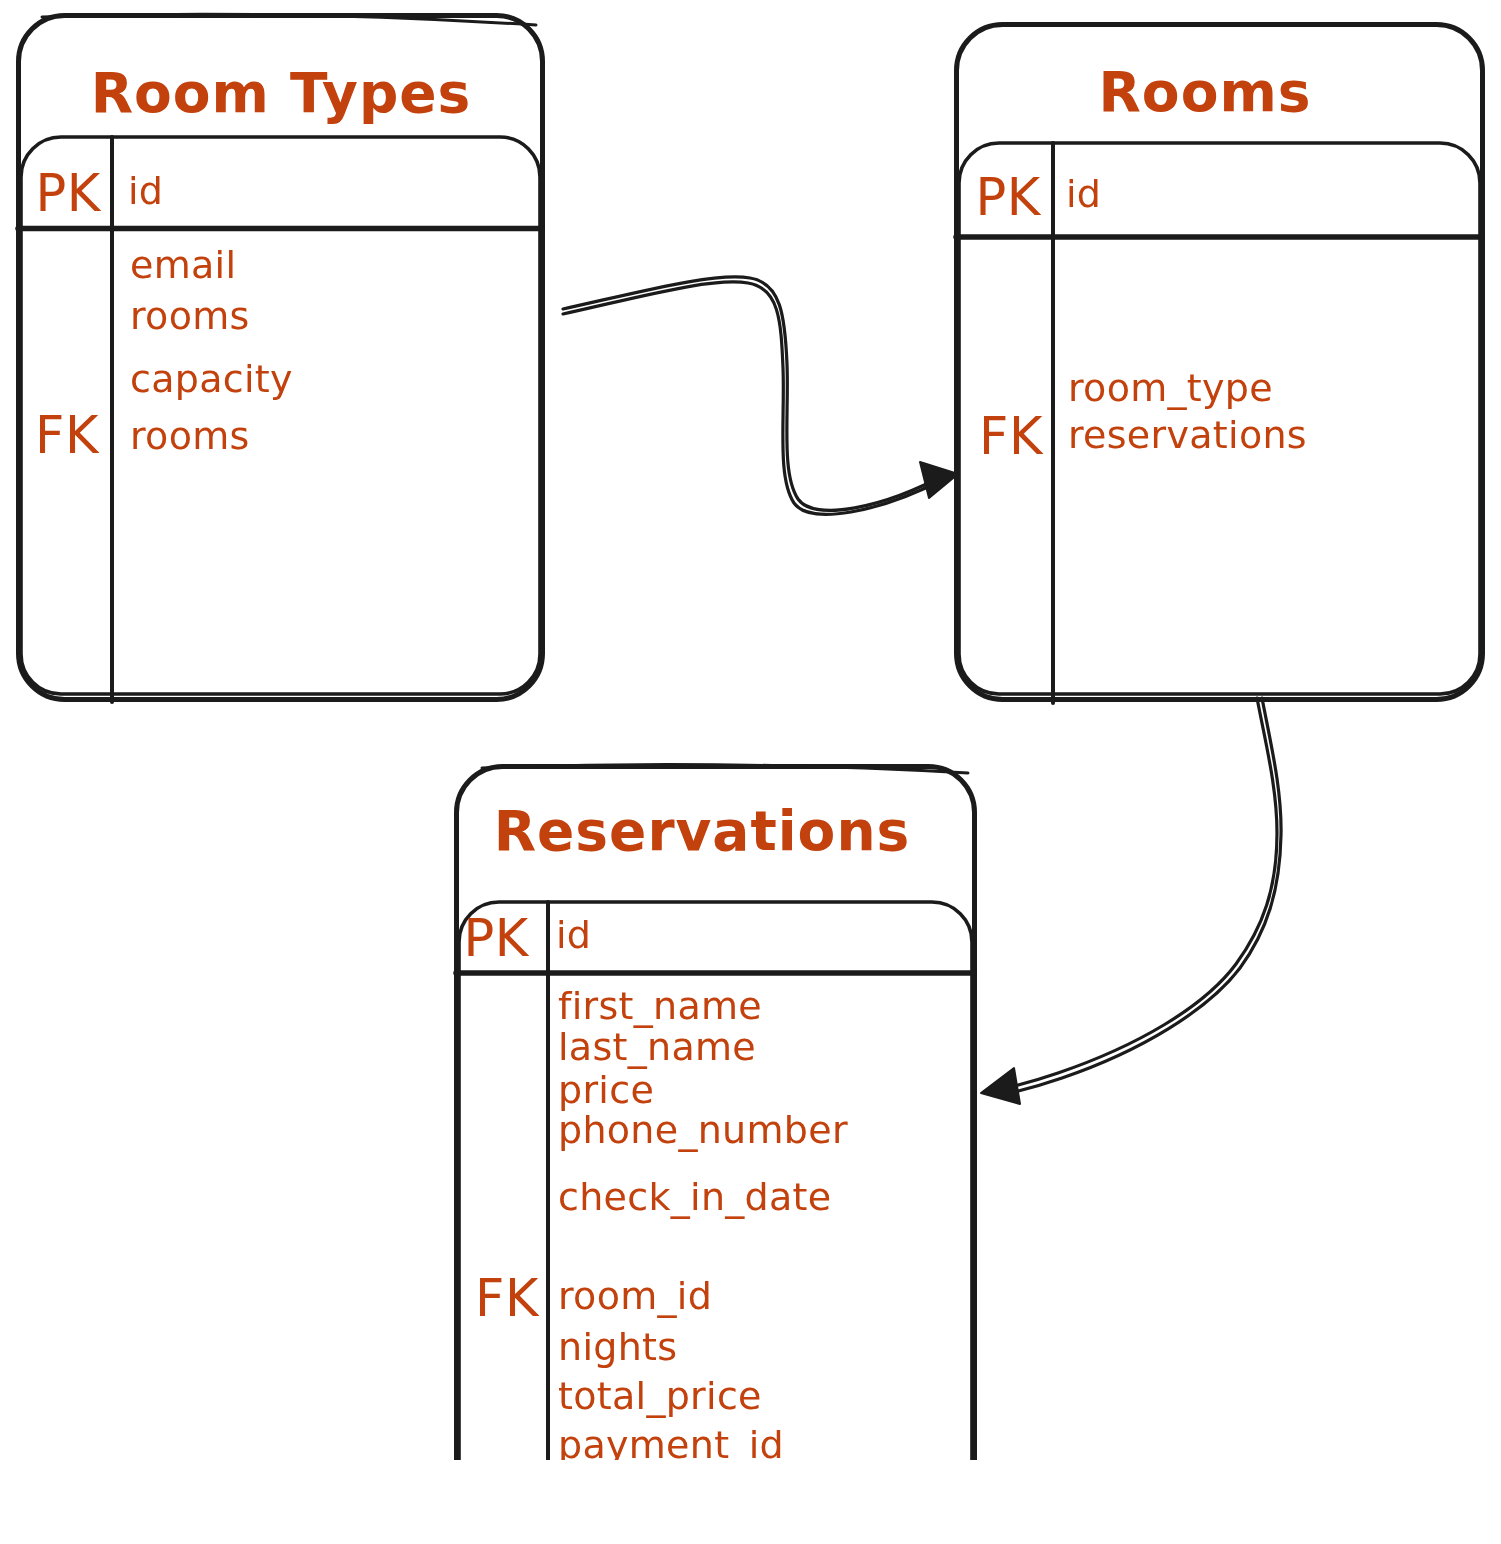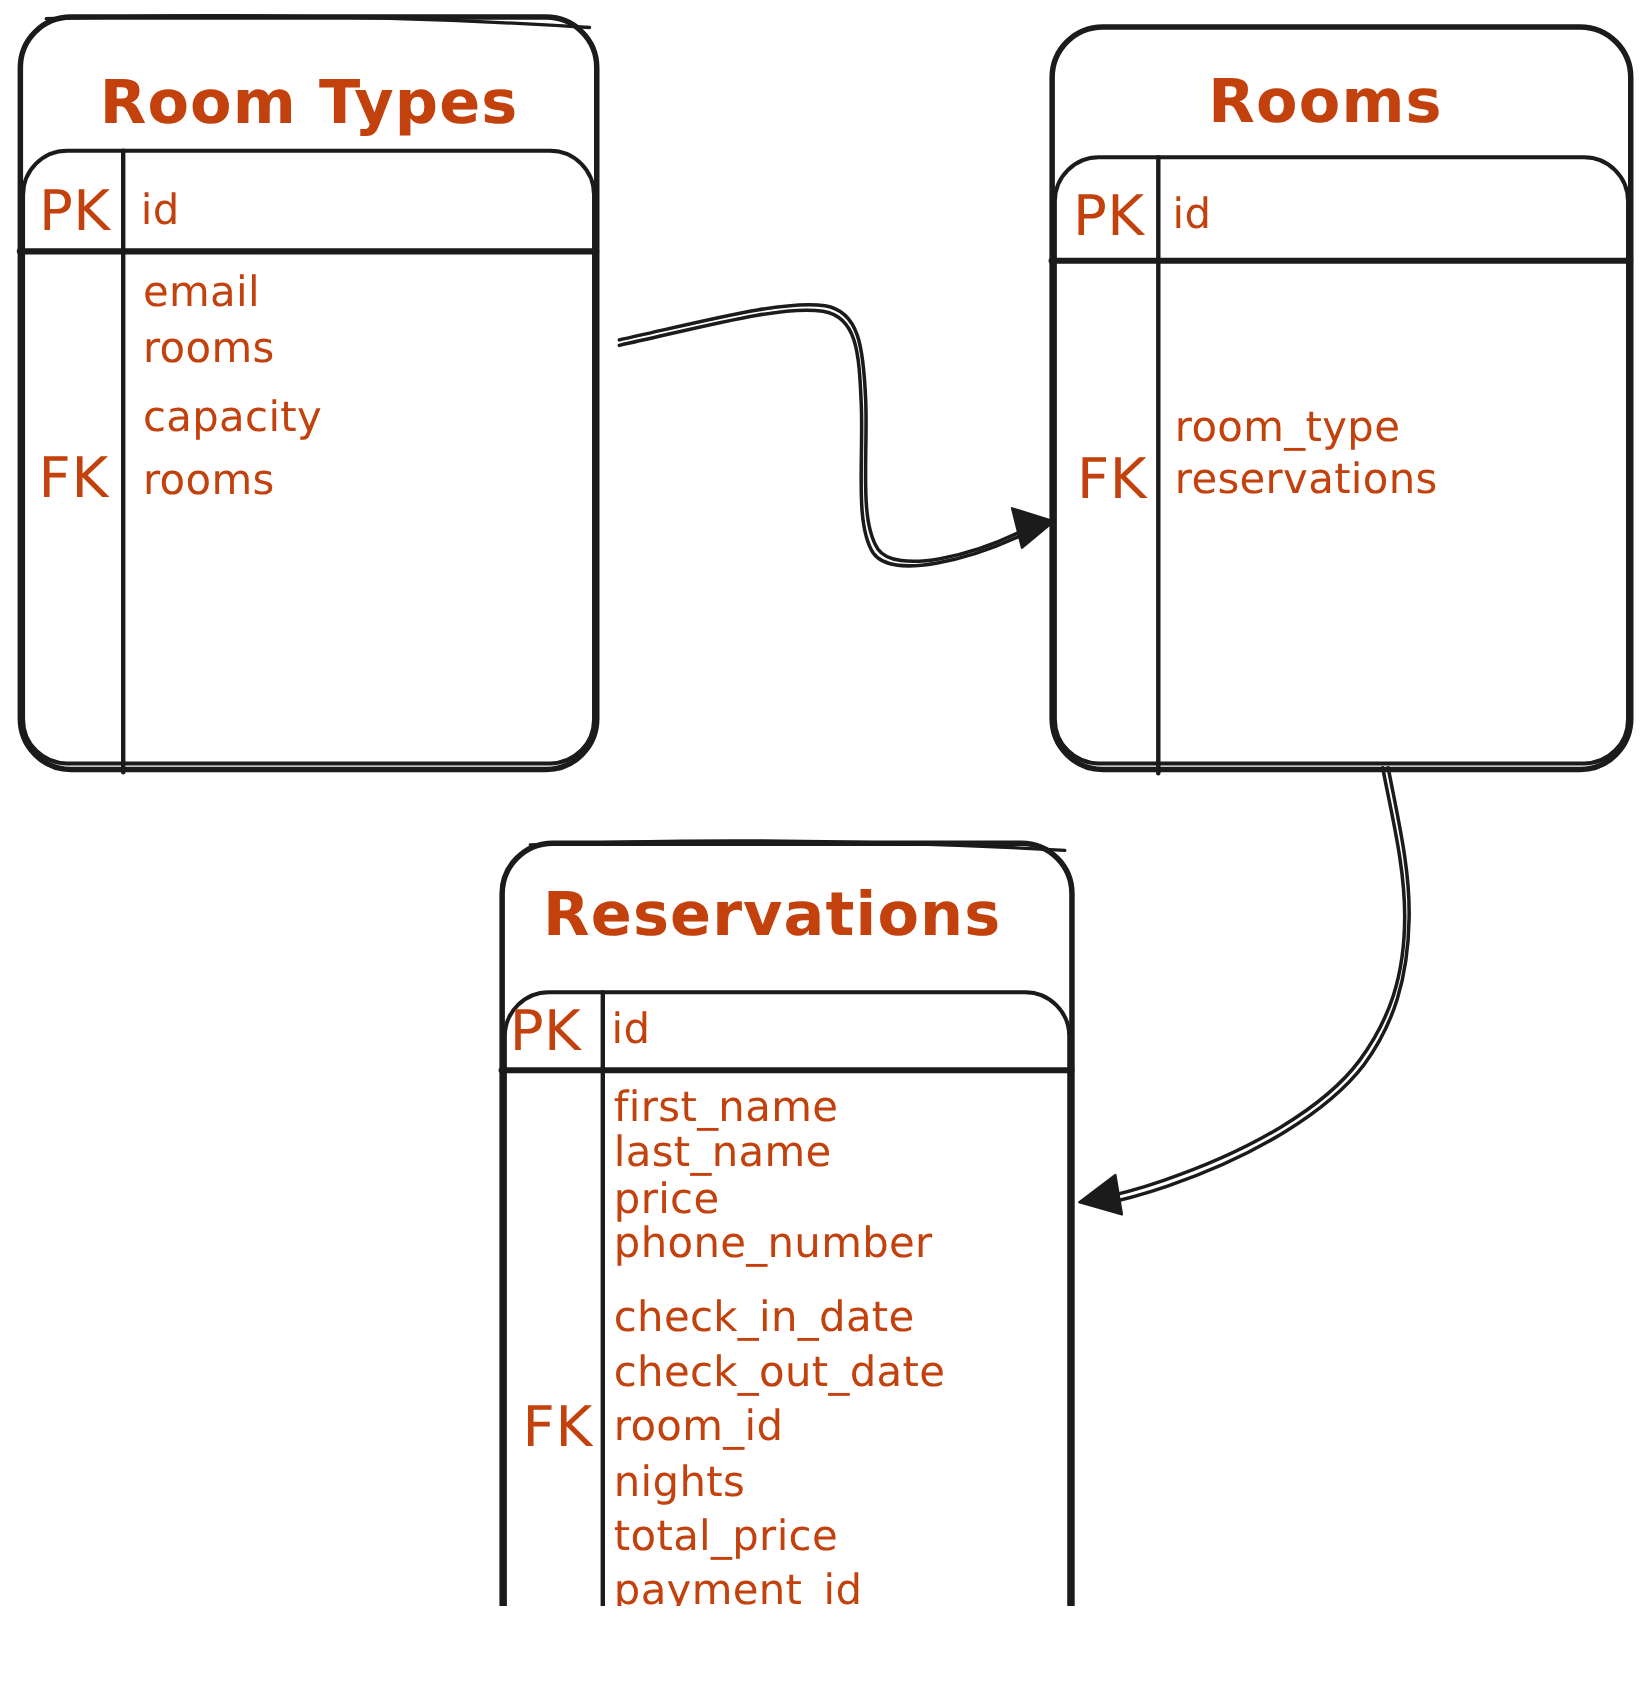--- a/index.html
+++ b/index.html
@@ -92,20 +92,19 @@
   <div class="lbl" style="left:1068px;top:435px">reservations</div>
 
   <div class="title" style="left:702px;top:831px">Reservations</div>
   <div class="key" style="left:496px;top:938px">PK</div>
   <div class="lbl" style="left:556px;top:935px">id</div>
   <div class="lbl" style="left:558px;top:1006px">first_name</div>
   <div class="lbl" style="left:558px;top:1047px">last_name</div>
   <div class="lbl" style="left:558px;top:1090px">price</div>
   <div class="lbl" style="left:558px;top:1130px">phone_number</div>
   <div class="lbl" style="left:558px;top:1197px">check_in_date</div>
-  <div class="lbl" style="left:558px;top:1247px">check_out_date</div>
   <div class="key" style="left:507px;top:1298px">FK</div>
   <div class="lbl" style="left:558px;top:1296px">room_id</div>
   <div class="lbl" style="left:558px;top:1347px">nights</div>
   <div class="lbl" style="left:558px;top:1396px">total_price</div>
   <div class="lbl" style="left:558px;top:1445px">payment_id</div>
 
 </div>
 
 </body></html>

